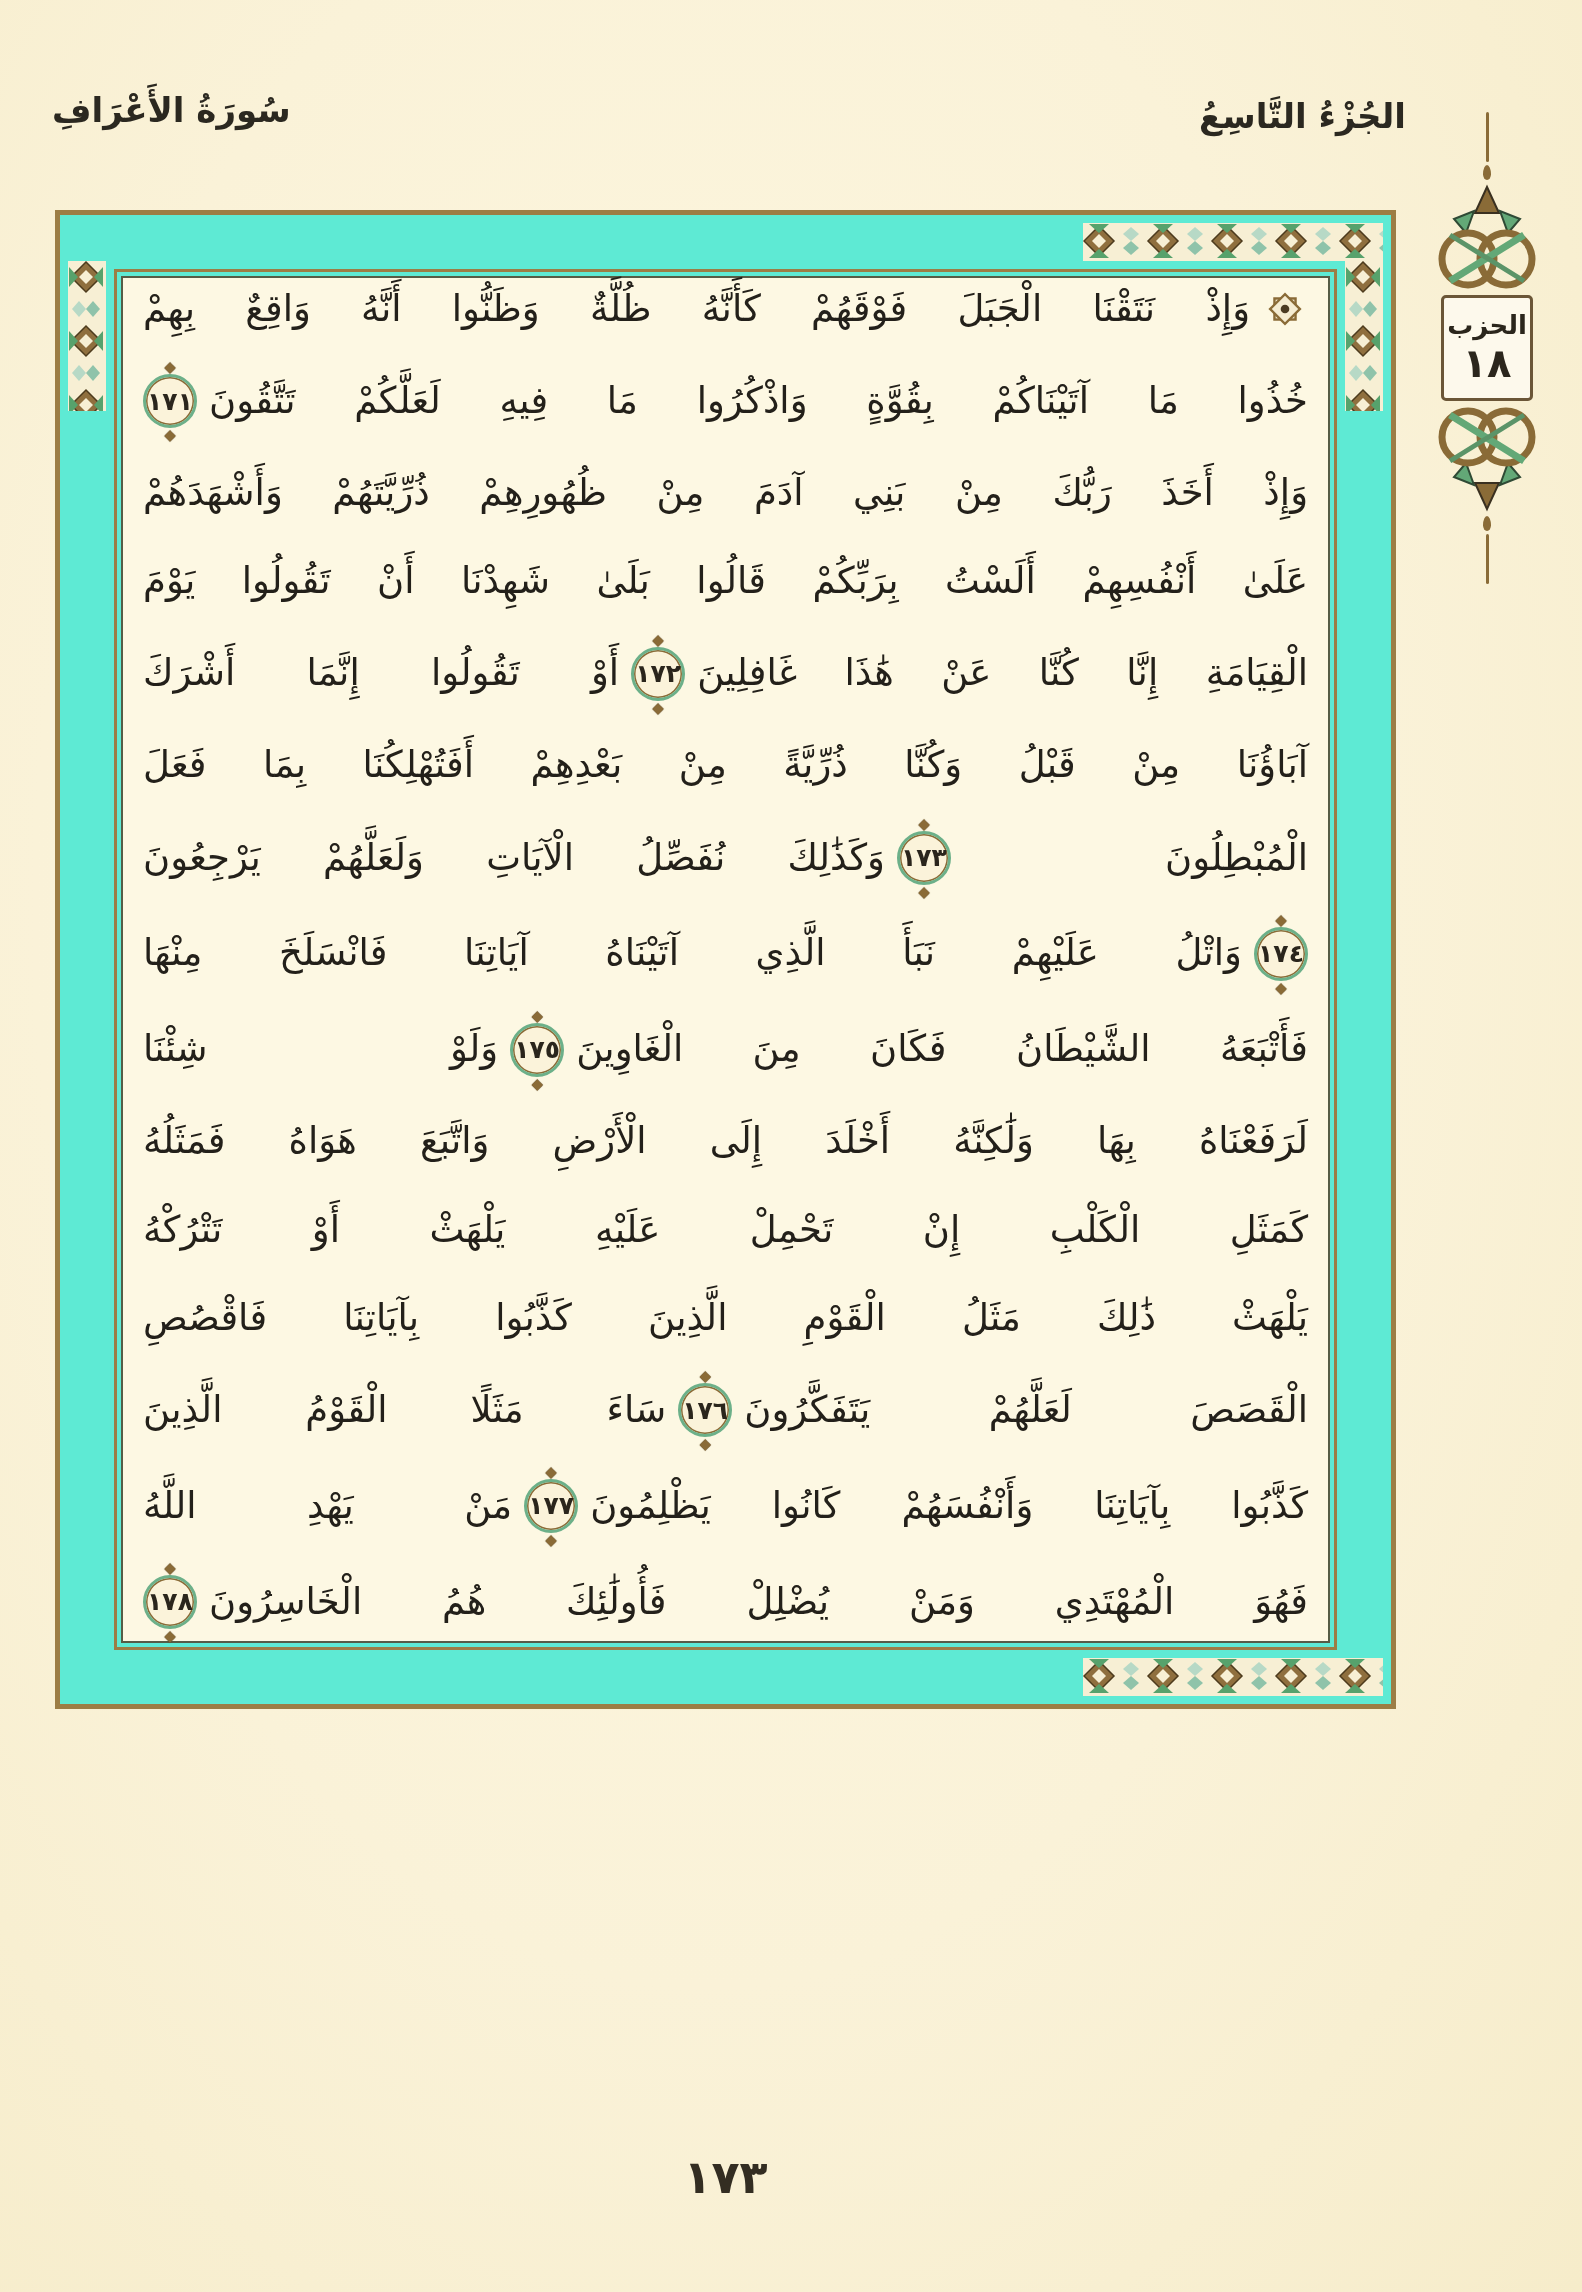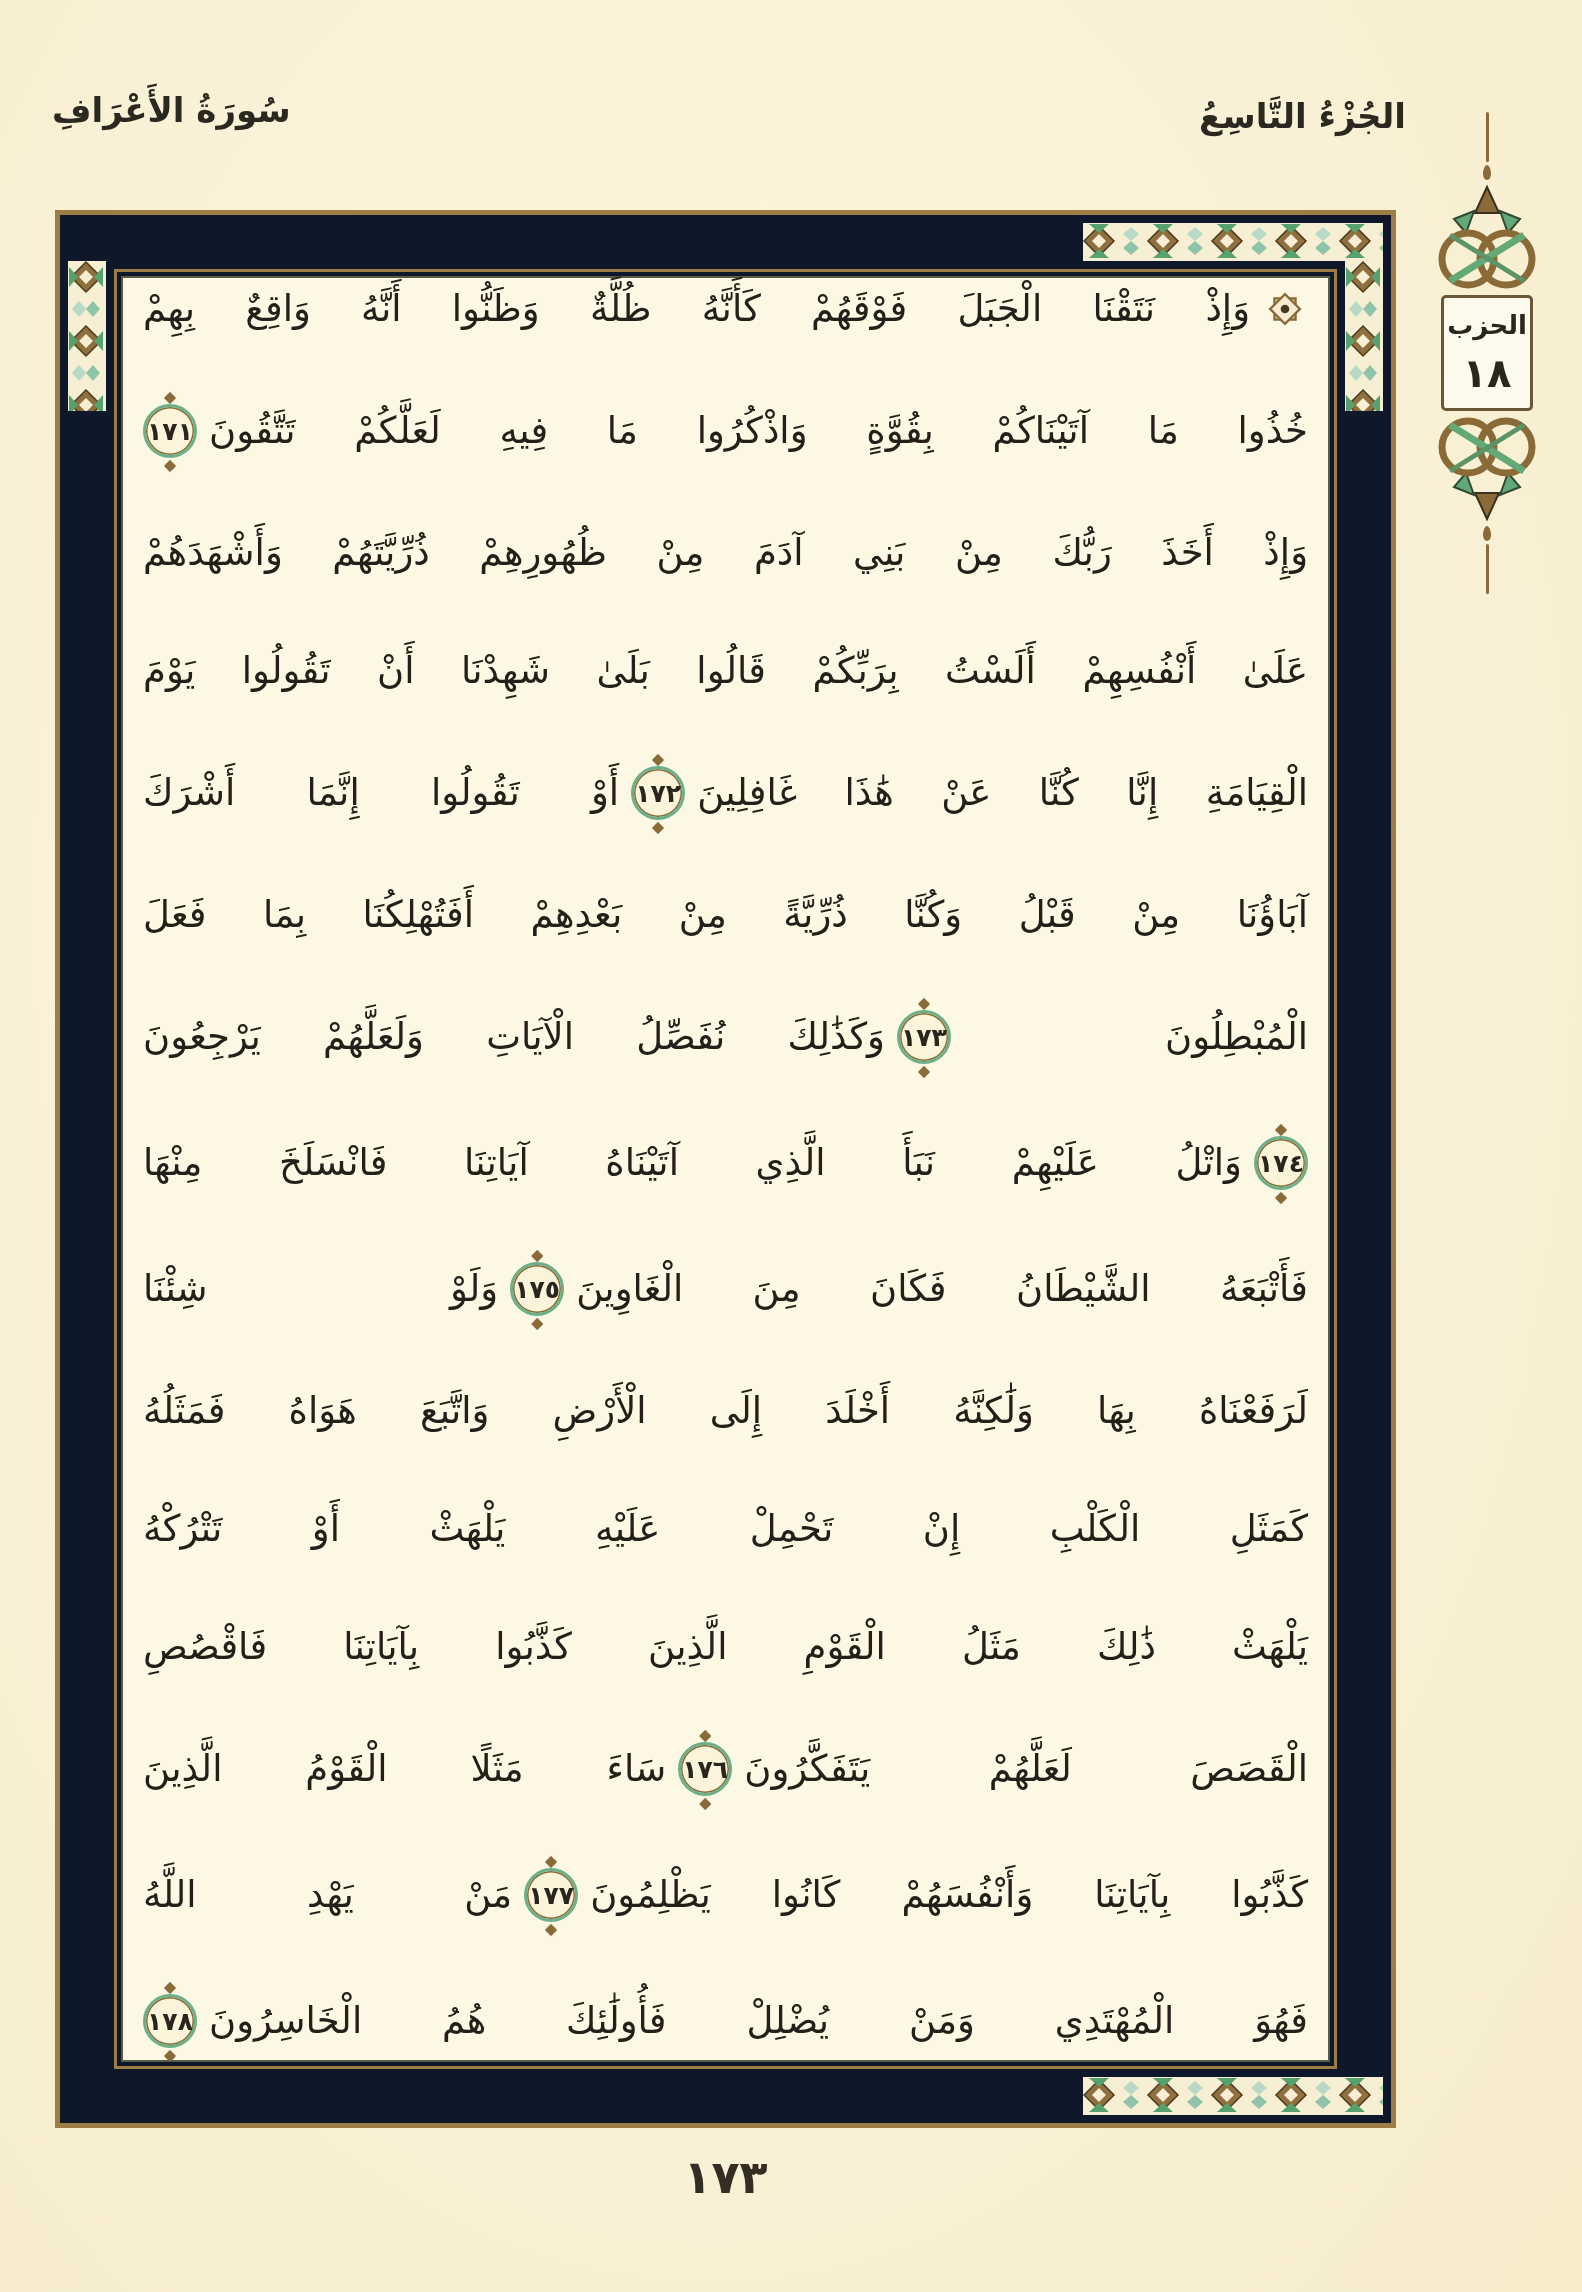--- a/index.html
+++ b/index.html
@@ -5,22 +5,22 @@
   html,body{margin:0;padding:0;}
   body{
     width:1582px;height:2292px;position:relative;overflow:hidden;
     background:radial-gradient(ellipse at 45% 40%, #fdf7e0 0%, #faf2d8 55%, #f6ecca 100%);
     font-family:"DejaVu Sans", sans-serif;color:#23201a;
   }
   
   .surah-header{position:absolute;left:52px;top:90px;font-size:34px;font-weight:700;color:#2b2820;direction:rtl;}
   .juz-header{position:absolute;right:176px;top:96px;font-size:34px;font-weight:700;color:#2b2820;direction:rtl;}
   
-  .frame{position:absolute;left:55px;top:210px;width:1341px;height:1918px;box-sizing:border-box;
-         border:5px solid #9c7d45;background:#0f172a;}
+  .frame{position:absolute;left:55px;top:210px;width:1341px;height:1499px;box-sizing:border-box;
+         border:5px solid #9c7d45;background:#5eead4;}
   .band{position:absolute;display:block;}
   .band.top{left:8px;right:8px;top:8px;height:38px;}
   .band.bottom{left:8px;right:8px;bottom:8px;height:38px;}
   .band.left{left:8px;top:46px;bottom:46px;width:38px;}
   .band.right{right:8px;top:46px;bottom:46px;width:38px;}
   .frame-inner{position:absolute;inset:54px;border:3px solid #9c7d45;}
   .frame-inner2{position:absolute;inset:4px;border:2px solid #565c45;background:#fdf8e3;}
   .lines{position:absolute;inset:8px 20px 12px 20px;display:flex;flex-direction:column;justify-content:space-between;direction:rtl;}
   .vline{display:flex;align-items:center;gap:12px;direction:rtl;min-height:0;}
   .vtext{flex:1 1 auto;font-size:37px;line-height:1.25;color:#23201a;
@@ -33,21 +33,21 @@
        font-size:15px;color:#8a6b37;text-shadow:0 0 1px #4a3a22;}
   .aya::after{content:"◆";position:absolute;bottom:-19px;left:50%;transform:translateX(-50%);
        font-size:15px;color:#8a6b37;text-shadow:0 0 1px #4a3a22;}
   .rub{flex:0 0 auto;width:46px;height:46px;}
   
   .hizb{position:absolute;left:1402px;top:112px;width:170px;height:548px;display:flex;flex-direction:column;align-items:center;}
   .spike{width:3px;height:50px;background:#8a6b37;border-radius:2px;}
   .drop{width:8px;height:15px;background:#8a6b37;border-radius:50% 50% 50% 50%/62% 62% 38% 38%;margin:3px 0;}
   .knot{width:126px;height:112px;}
   .hizb-box{width:92px;box-sizing:border-box;border:3px solid #6b5637;border-radius:5px;background:#fdf9ec;
-            padding:12px 6px;display:flex;flex-direction:column;align-items:center;gap:10px;}
+            padding:12px 6px;display:flex;flex-direction:column;align-items:center;gap:0;}
   .hizb-box .lbl{font-size:26px;font-weight:700;color:#2b261c;}
   .hizb-box .num{font-size:40px;font-weight:700;color:#2b261c;}
   
   .page-number{position:absolute;left:55px;top:2150px;width:1341px;text-align:center;
                font-size:46px;font-weight:700;color:#332d22;}
 </style>
 </head>
 <body>
 
 <div class="surah-header">سُورَةُ الأَعْرَافِ</div>

